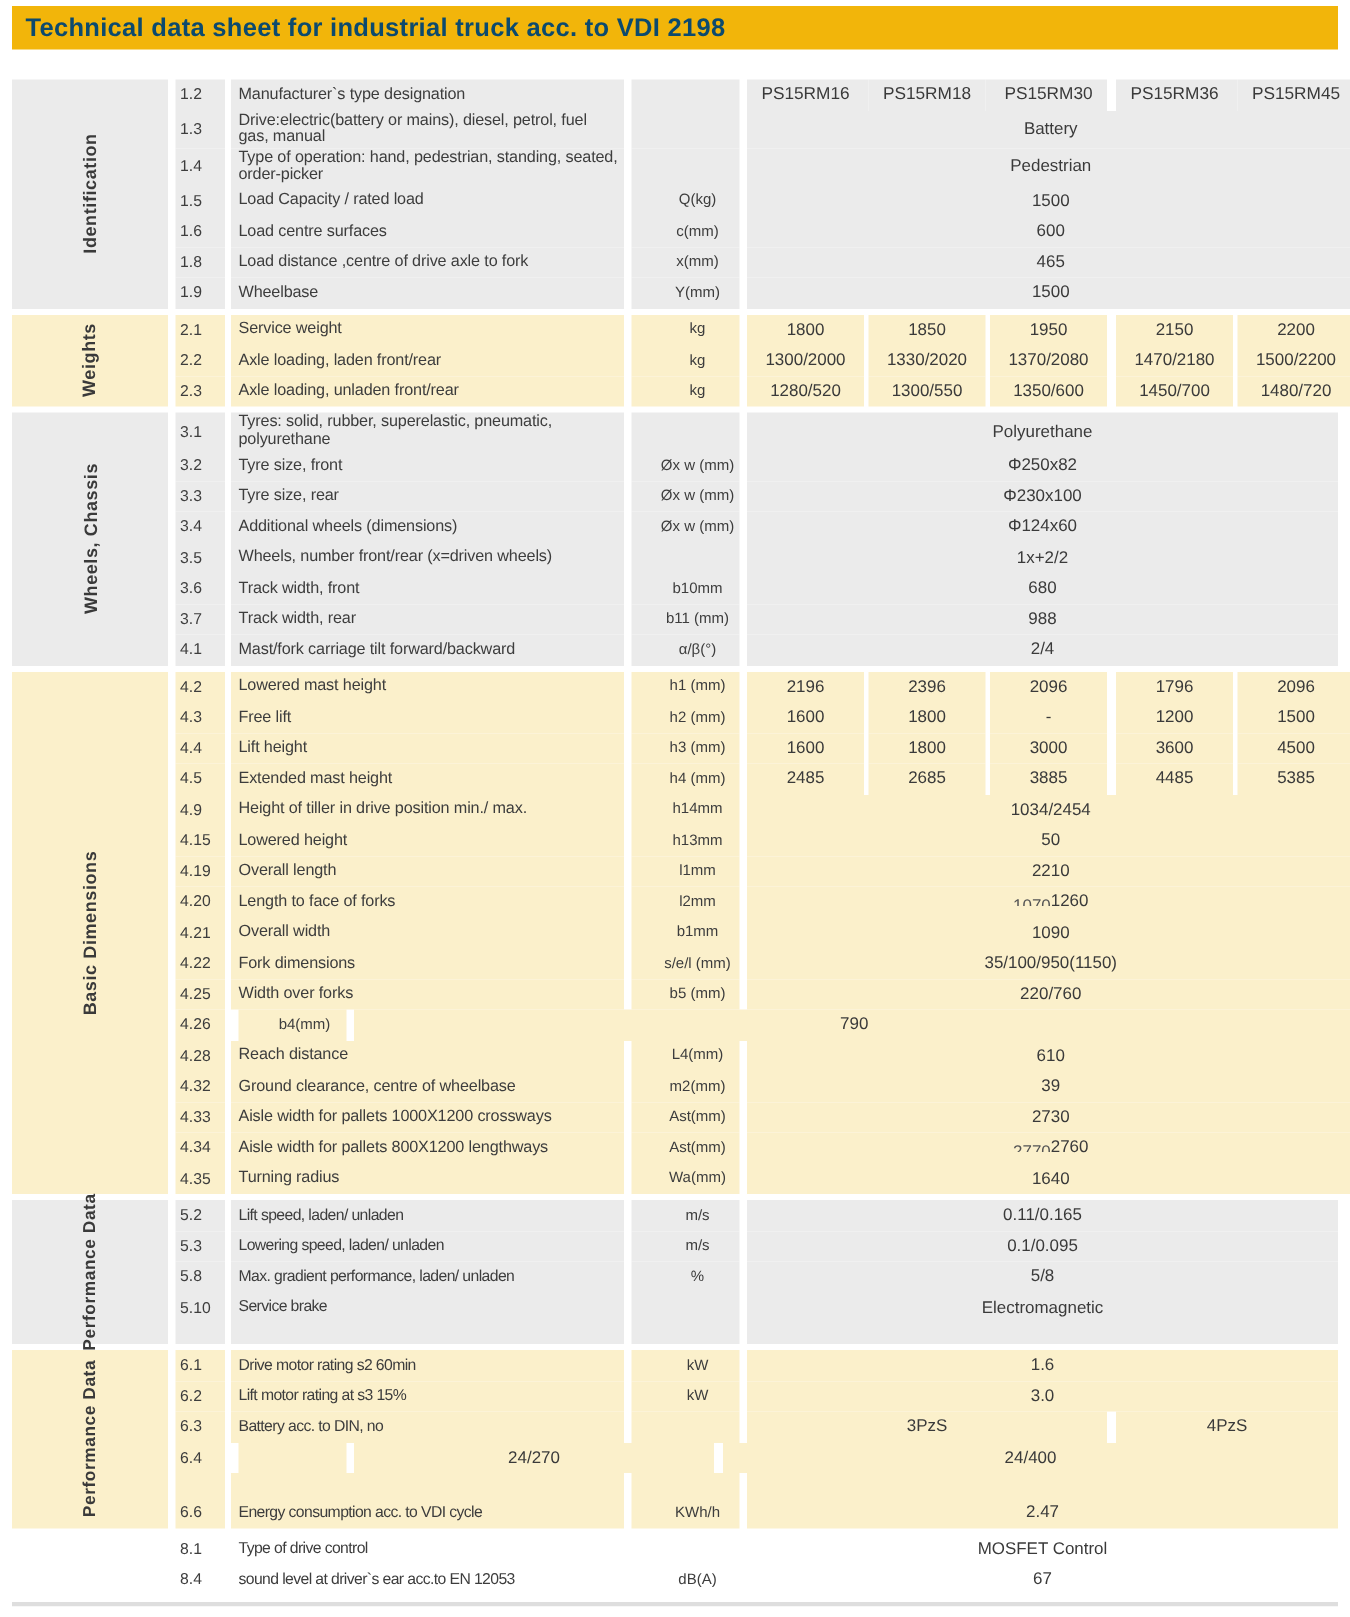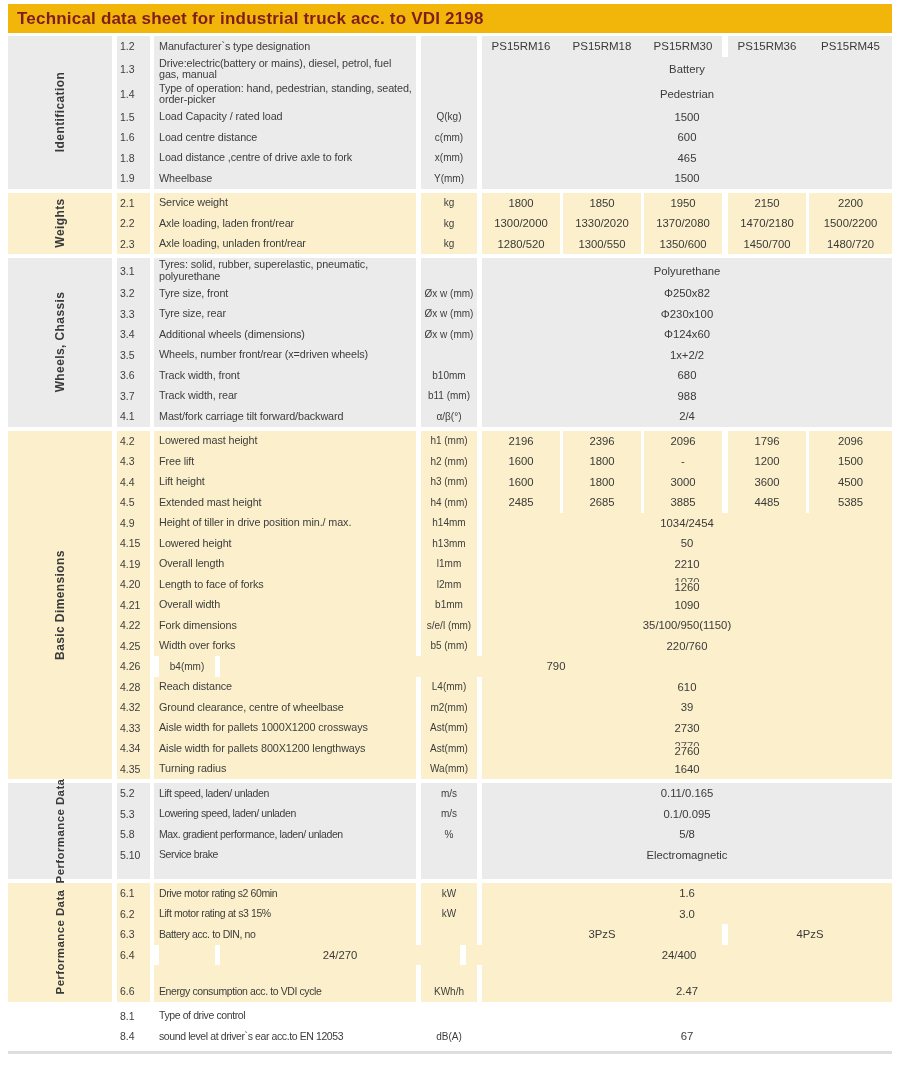--- a/index.html
+++ b/index.html
@@ -1,54 +1,54 @@
 <!DOCTYPE html>
 <html style="--gold: #F2B50A;"><head>
 <meta charset="utf-8">
 <style>
   html,body{margin:0;padding:0;background:#ffffff;width:900px;
     font-family:"Liberation Sans","DejaVu Sans",sans-serif;color:#3d3d3d;}
   .page{padding:4px 8px 0 8px;box-sizing:border-box;width:900px;}
-  .header-bar{height:29px;background:var(--gold,#F2B50A);color:#7f1d1d;font-weight:bold;
+  .header-bar{height:29px;background:var(--gold,#F2B50A);color:#0c4a6e;font-weight:bold;
     font-size:17px;display:flex;align-items:center;padding-left:9px;letter-spacing:.2px;
-    margin-bottom:3px;}
+    margin-bottom:20px;}
   .section{display:flex;margin-bottom:4px;}
   .theme-grey{--bg:#EBEBEB;}
   .theme-cream{--bg:#FBF0CB;}
   .theme-white{--bg:transparent;}
   .label-cell{width:104px;background:var(--bg);display:flex;align-items:center;
     justify-content:center;margin-right:5px;flex:none;}
   .rot{transform:rotate(-90deg);white-space:nowrap;font-weight:bold;font-size:12px;
     letter-spacing:.4px;color:#3a3a3a;}
   .sec-4 .rot,.sec-5 .rot{font-size:11.5px;}
   .rows{flex:1;display:flex;flex-direction:column;}
   .row{display:flex;align-items:stretch;min-height:20.5px;}
   .num{width:33px;flex:none;background:var(--bg);display:flex;align-items:center;
     padding-left:3px;font-size:10.5px;box-sizing:border-box;}
   .gut{width:4px;flex:none;}
   .gut5{width:5px;flex:none;}
   .desc{width:262px;flex:none;background:var(--bg);display:flex;align-items:center;
     padding:1px 2px 1px 5px;font-size:10.8px;line-height:11.5px;box-sizing:border-box;
     letter-spacing:-.1px;}
   .sec-4 .desc,.sec-5 .desc,.sec-6 .desc{letter-spacing:-.4px;font-size:10.5px;}
   .unit{width:56px;flex:none;background:var(--bg);display:flex;align-items:center;
-    justify-content:center;font-size:10px;text-align:center;}
+    justify-content:center;font-size:10px;text-align:center;padding-left:16px;}
   .vals{flex:1;display:flex;align-items:stretch;}
   .vcell{background:var(--bg);display:flex;align-items:center;justify-content:center;
     font-size:11.3px;color:#3a3a3a;}
   .vc{width:78px;flex:none;}
   .vc:last-child{flex:1;}
   .vspan{flex:1;}
   .vsplitA{width:240px;flex:none;}
   .vsplitB{flex:1;}
   .vgut{width:3px;flex:none;}
   .vgut.wide{width:6px;}
   .vgut.theme{background:var(--bg);}
   .models .vcell{font-size:11.5px;}
-  .gwrap{display:flex;flex-direction:column;align-items:center;justify-content:center;}
+  .gwrap{display:flex;flex-direction:row;align-items:center;justify-content:center;}
   .ghost{display:block;height:6px;overflow:hidden;font-size:11.3px;line-height:12px;
     color:#555;}
   .gmain{display:block;margin-top:-1px;}
   .spacer-row{min-height:0;}
   .bottom-strip{height:3px;background:#dedede;margin-top:2px;}
 </style>
 </head>
 <body>
 
 <div class="page">
@@ -109,21 +109,21 @@
             <div class="gut5"></div>
             <div class="unit">Q(kg)</div>
             <div class="gut5"></div>
             <div class="vals">
               <div class="vcell vspan">1500</div>
             </div>
           </div>
           <div class="row">
             <div class="num">1.6</div>
             <div class="gut"></div>
-            <div class="desc">Load centre distance</div>
+            <div class="desc">Load centre surfaces</div>
             <div class="gut5"></div>
             <div class="unit">c(mm)</div>
             <div class="gut5"></div>
             <div class="vals">
               <div class="vcell vspan">600</div>
             </div>
           </div>
           <div class="row">
             <div class="num">1.8</div>
             <div class="gut"></div>
@@ -685,20 +685,23 @@
           <div class="rot"></div>
         </div>
         <div class="rows">
           <div class="row">
             <div class="num">8.1</div>
             <div class="gut"></div>
             <div class="desc">Type of drive control</div>
             <div class="gut5"></div>
             <div class="unit"></div>
             <div class="gut5"></div>
+            <div class="vals">
+              <div class="vcell vspan">MOSFET Control</div>
+            </div>
           </div>
           <div class="row">
             <div class="num">8.4</div>
             <div class="gut"></div>
             <div class="desc">sound level at driver`s ear acc.to EN 12053</div>
             <div class="gut5"></div>
             <div class="unit">dB(A)</div>
             <div class="gut5"></div>
             <div class="vals">
               <div class="vcell vspan">67</div>

